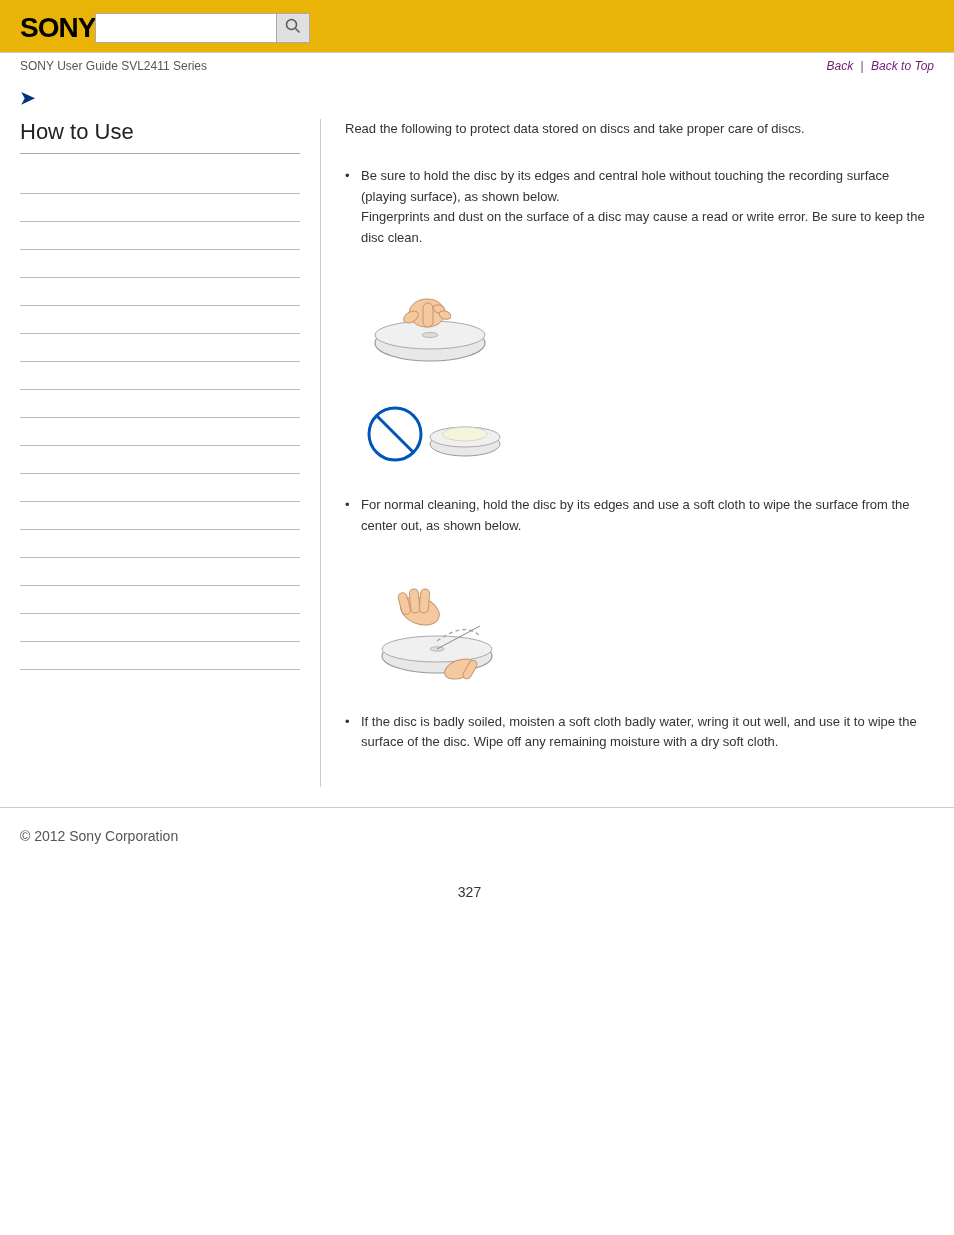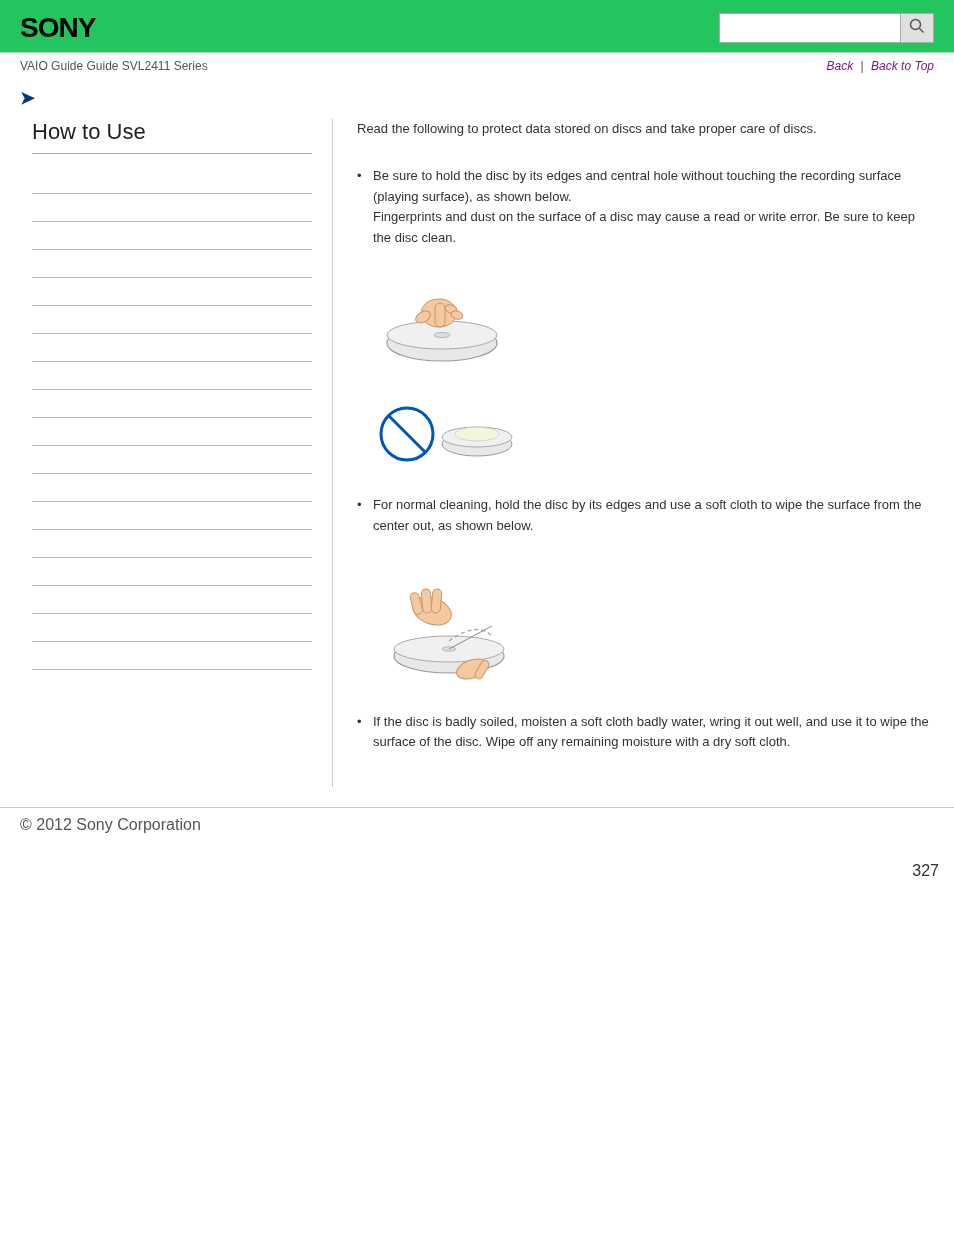--- a/index.html
+++ b/index.html
@@ -9,24 +9,24 @@
       color: #333;
       background: #fff;
       width: 954px;
       min-height: 1235px;
     }
 
     
     .header {
       display: flex;
       align-items: center;
-      justify-content: space-between;
+      justify-content: flex-start;
       padding: 12px 20px 8px 20px;
       border-bottom: 1px solid #ccc;
-      background: #22c55e;
+      background: #eab308;
     }
     .sony-logo {
       font-size: 28px;
       font-weight: bold;
       letter-spacing: -1px;
       color: #000;
       font-family: Arial, Helvetica, sans-serif;
     }
     .search-box {
       display: flex;
@@ -86,21 +86,20 @@
       display: flex;
       padding: 10px 0 0 0;
     }
 
     
     .sidebar {
       width: 320px;
       min-width: 320px;
       padding: 0 20px;
       border-right: none;
-      margin-left: 12px;
     }
     .sidebar-title {
       font-size: 22px;
       font-weight: normal;
       color: #222;
       border-bottom: 1px solid #aaa;
       padding-bottom: 8px;
       margin-bottom: 12px;
     }
     .sidebar-lines {
@@ -140,28 +139,28 @@
       content: "•";
       position: absolute;
       left: 0;
       color: #333;
     }
 
     
     .footer {
       border-top: 1px solid #ccc;
       margin: 20px 0 0 0;
-      padding: 8px 20px;
-      font-size: 16px;
+      padding: 20px 20px;
+      font-size: 14px;
       color: #555;
     }
     .page-number {
-      text-align: right;
+      text-align: center;
       margin: 20px 15px 10px 0;
-      font-size: 16px;
+      font-size: 14px;
       color: #333;
     }
 
     
     .illus-svg {
       display: block;
       margin: 14px 0 18px 20px;
     }
   </style>
 </head>
@@ -174,21 +173,21 @@
     <button class="search-btn">
       <svg width="16" height="16" viewBox="0 0 16 16" fill="none">
         <circle cx="6.5" cy="6.5" r="5" stroke="#555" stroke-width="1.5"></circle>
         <line x1="10.5" y1="10.5" x2="14.5" y2="14.5" stroke="#555" stroke-width="1.5"></line>
       </svg>
     </button>
   </div>
 </div>
 
 <div class="nav-bar">
-  <span class="nav-bar-left">VAIO Guide Guide SVL2411 Series</span>
+  <span class="nav-bar-left">SONY User Guide SVL2411 Series</span>
   <div class="nav-bar-right">
     <a href="#">Back</a>
     <span class="sep">|</span>
     <a href="#">Back to Top</a>
   </div>
 </div>
 
 <div class="expand-arrow">
   <span>➤</span>
 </div>

